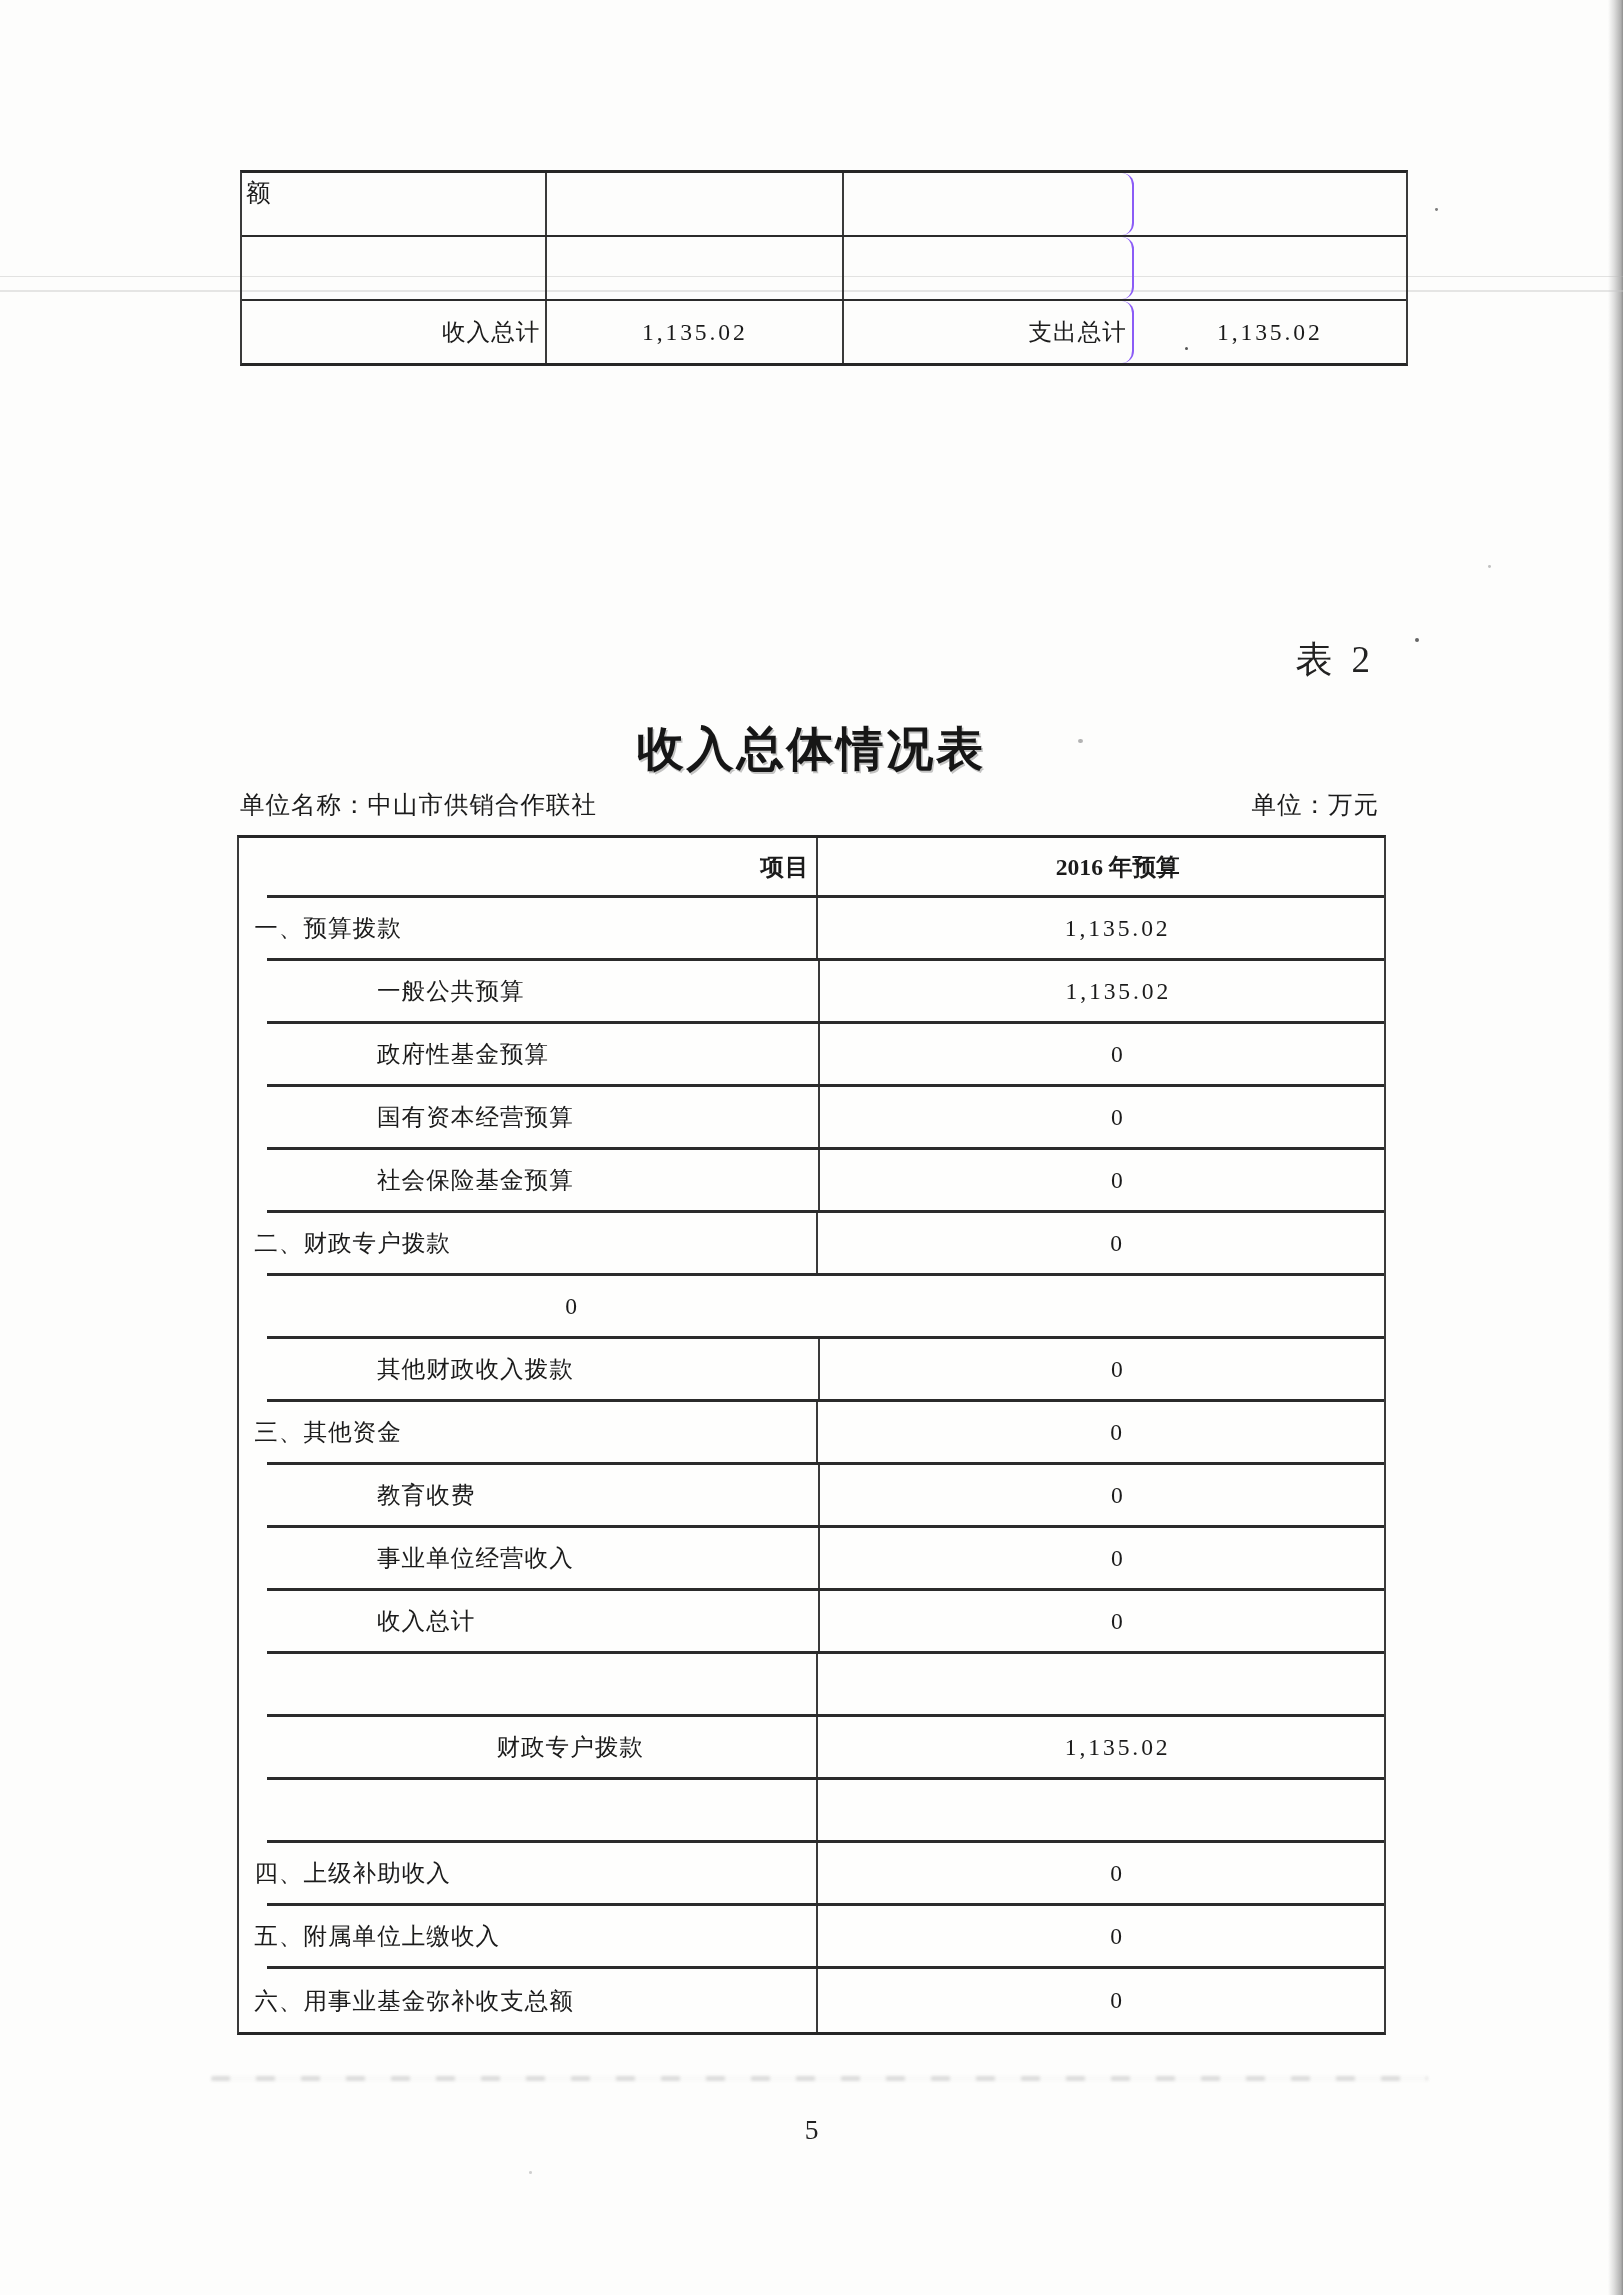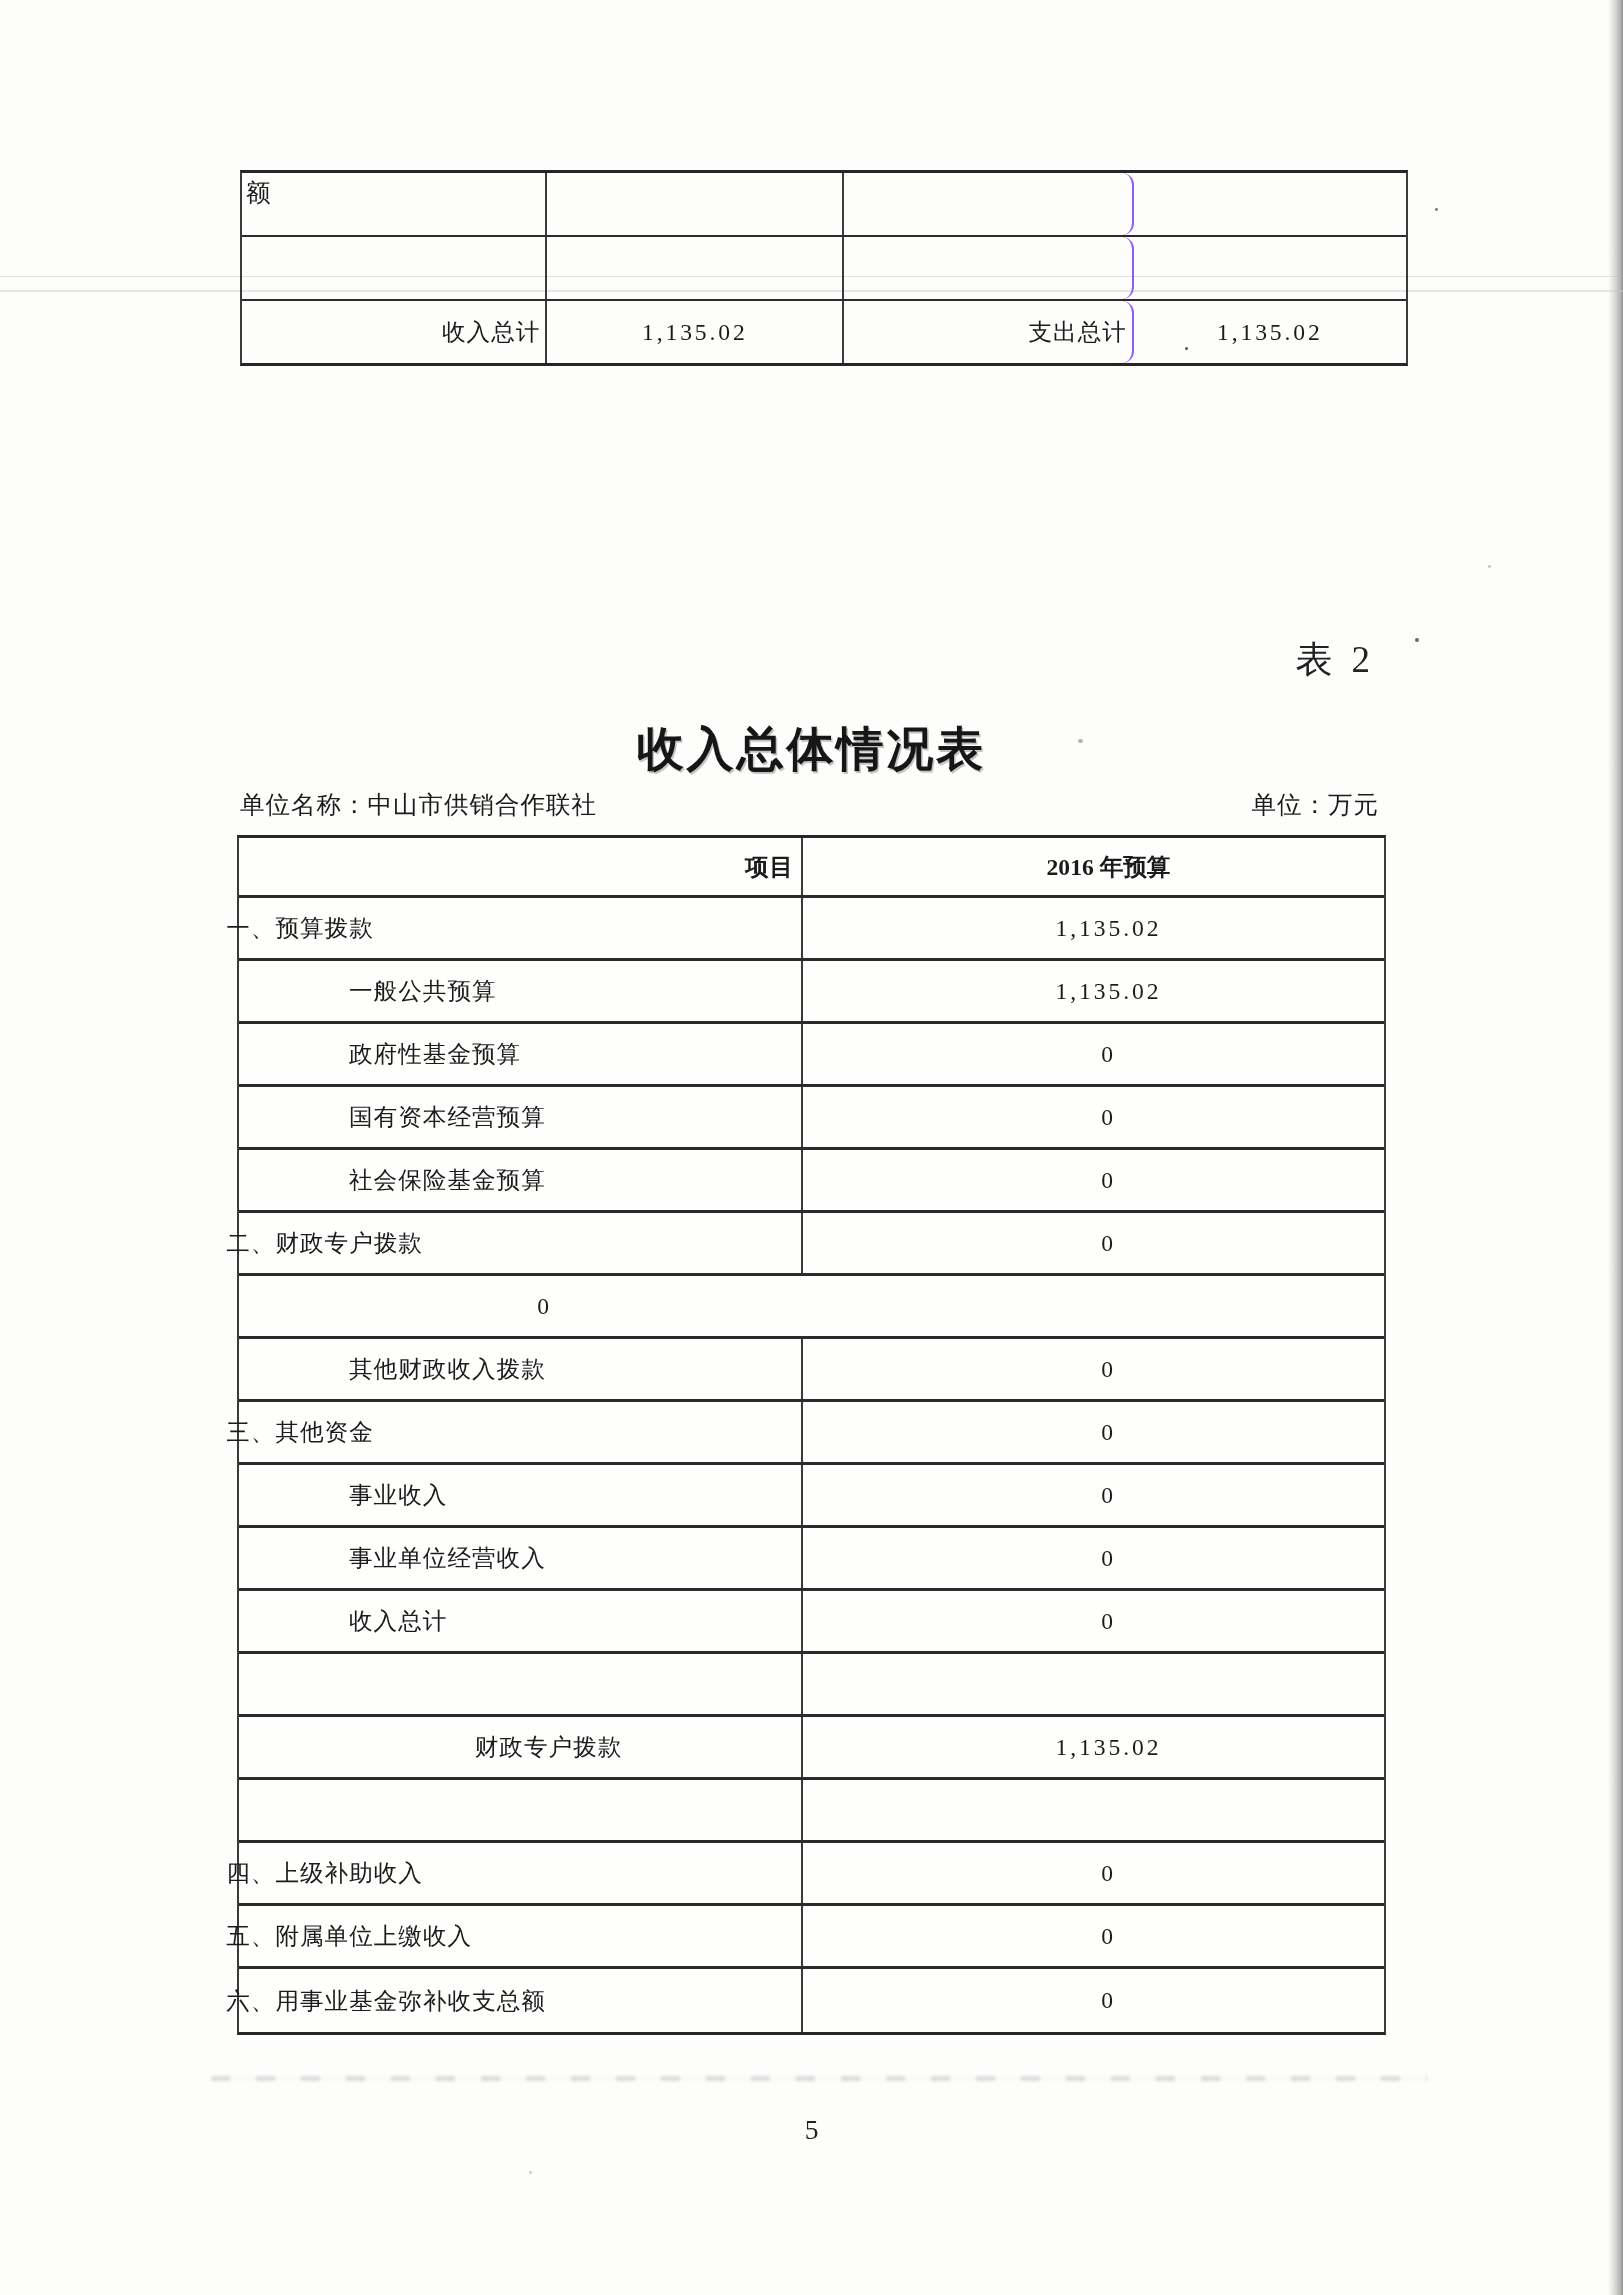--- a/index.html
+++ b/index.html
@@ -75,21 +75,21 @@
     font-size: 24.5px; letter-spacing: 1px;
   }
 
   
   #main-table {
     position: absolute; left: 237px; top: 835px; width: 1145px;
     border-top: 3.9px solid #262626; border-bottom: 3.9px solid #262626;
     border-left: 2px solid #3a3a3a; border-right: 2px solid #3a3a3a;
     background: rgba(255,255,255,0.35);
   }
-  .mt-row { display: flex; height: 63px; box-sizing: border-box; border-bottom: 3.4px solid #2b2b2b; }
+  .mt-row { display: flex; height: 63px; box-sizing: border-box; border-bottom: 3.4px solid #2b2b2b; margin-left: 28px; }
   .mt-row:last-child { border-bottom: none; }
   .mt-row.head { height: 60px; font-weight: bold; }
   .mt-cell { box-sizing: border-box; display: flex; align-items: center; font-size: 23.6px; }
   .mt-label { width: 564px; border-right: 2px solid #3a3a3a; letter-spacing: 1px; }
   .mt-value { width: 578px; justify-content: center; padding-left: 33px; }
   .mt-row.head .mt-label { justify-content: flex-end; padding-right: 6.9px; }
   .mt-row.lv-top  .mt-label > span { margin-left: -12.8px; }
   .mt-row.lv-sub  .mt-label { padding-left: 110px; font-family: Liberation Mono, monospace; }
   .mt-row.lv-total .mt-label { justify-content: center; }
   .mt-row.lv-total .mt-label > span { transform: translateX(28.5px); }
@@ -228,21 +228,21 @@
     <div class="mt-row lv-top">
       <div class="mt-cell mt-label">
           <span>三、其他资金</span>
         </div>
       <div class="mt-cell mt-value num">
           <span>0</span>
         </div>
     </div>
     <div class="mt-row lv-sub">
       <div class="mt-cell mt-label">
-          <span>事业收入</span>
+          <span>教育收费</span>
         </div>
       <div class="mt-cell mt-value num">
           <span>0</span>
         </div>
     </div>
     <div class="mt-row lv-sub">
       <div class="mt-cell mt-label">
           <span>事业单位经营收入</span>
         </div>
       <div class="mt-cell mt-value num">

